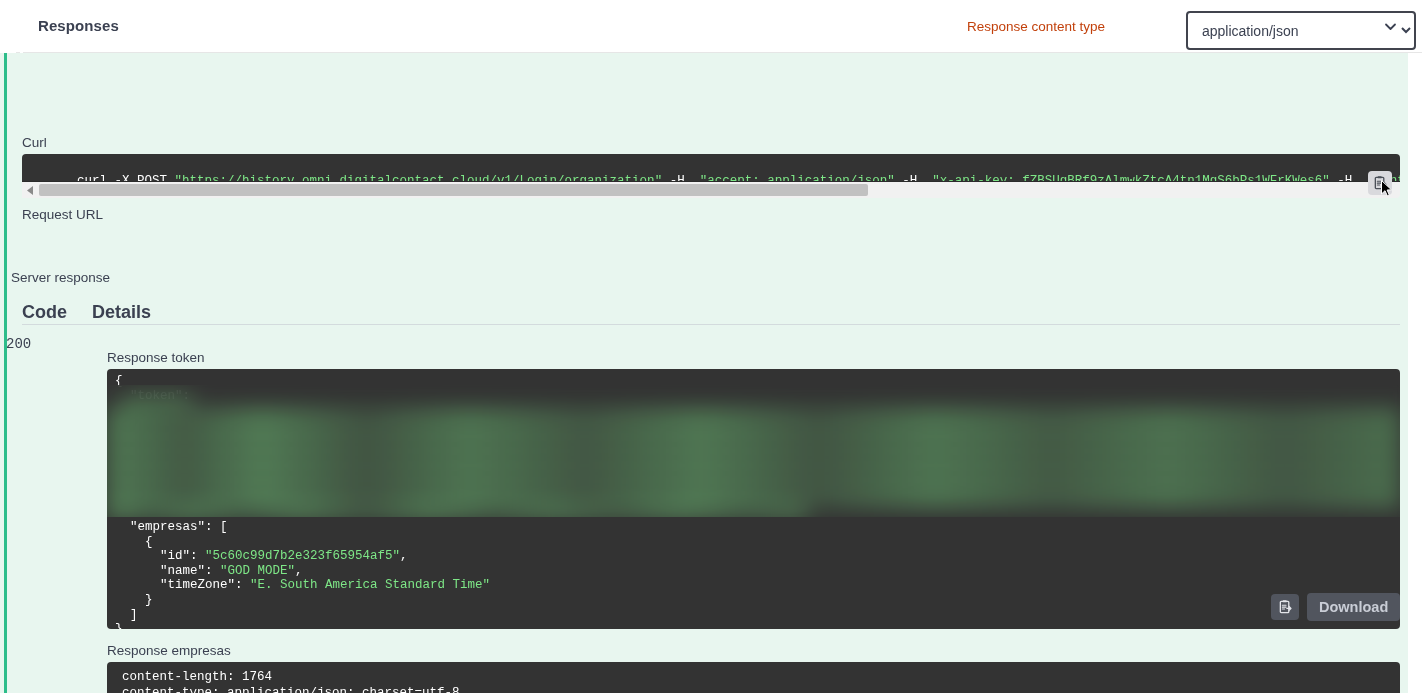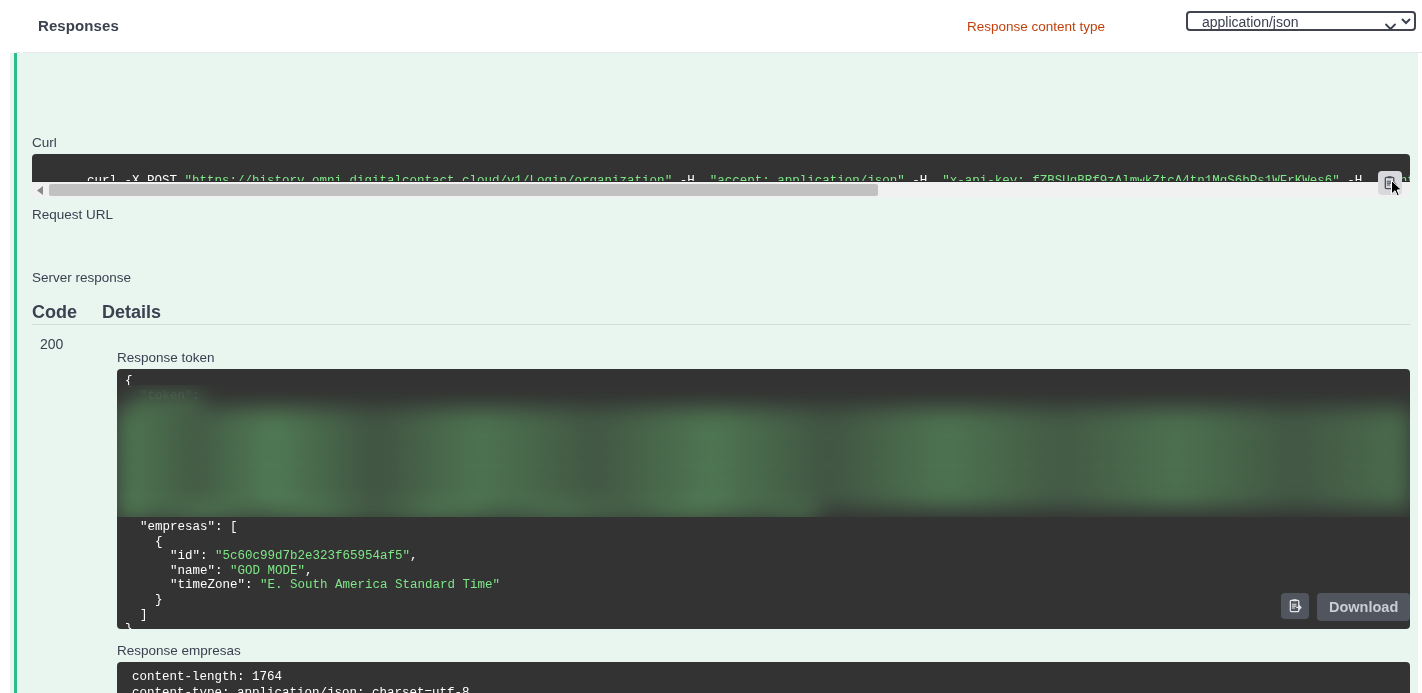--- a/index.html
+++ b/index.html
@@ -40,21 +40,21 @@
   .ct-label {
     position: absolute;
     right: 333px; top: 19px;
     font-size: 13.5px;
     color: #c2410c;
     white-space: nowrap;
   }
   .ct-select {
     position: absolute;
     left: 1170px; top: 11px;
-    width: 230px; height: 20px;
+    width: 230px; height: 39px;
     border: 2px solid #41444e;
     border-radius: 4px;
     background: #ffffff;
     color: #3b4151;
     font-family: "Liberation Sans", sans-serif;
     font-size: 14px;
     padding: 0 28px 0 10px;
     line-height: 28px;
     cursor: pointer;
   }
@@ -65,21 +65,20 @@
     pointer-events: none;
   }
   .ct-chevron svg { display:block; }
 
   
   .body-area {
     position: absolute;
     left: 0; top: 53px;
     width: 1408px; height: 640px;
     background: #e8f6ef;
-    margin-left: 10px;
   }
   .body-area .accent {
     position: absolute;
     left: 4px; top: 0;
     width: 3px; height: 640px;
     background: #2dbd8a;
   }
 
   .lbl {
     position: absolute;
@@ -163,23 +162,24 @@
   
   .divider {
     position: absolute;
     left: 22px; top: 271px;
     width: 1378px; height: 1px;
     background: #d3dbdd;
   }
 
   .code-200 {
     position: absolute;
-    left: 30px; top: 283px;
+    left: 6px; top: 283px;
     font-size: 14px;
     color: #3b4151;
+    font-family: Liberation Mono, monospace;
   }
 
   
   .rb-box {
     position: absolute;
     left: 107px; top: 316px;
     width: 1293px; height: 260px;
     background: #333333;
     border-radius: 4px;
     overflow: hidden;
@@ -225,21 +225,21 @@
       rgba(126,231,135,0.50) 28%, rgba(126,231,135,0.28) 37%,
       rgba(126,231,135,0.52) 46%, rgba(126,231,135,0.26) 55%,
       rgba(126,231,135,0.50) 64%, rgba(126,231,135,0.30) 73%,
       rgba(126,231,135,0.48) 82%, rgba(126,231,135,0.28) 91%,
       rgba(126,231,135,0.45) 100%);
   }
 
   .rb-actions {
     position: absolute;
     left: 1271px; top: 540px;
-    display: flex; gap: 8px;
+    display: flex; align-items: center; gap: 8px;
     z-index: 3;
   }
   .icon-btn {
     width: 28px; height: 26px;
     background: #51555e;
     border-radius: 4px;
     display:flex; align-items:center; justify-content:center;
     cursor: pointer;
   }
   .dl-btn {
@@ -316,21 +316,21 @@
       </svg>
     </div>
     <span class="cursor-arrow">
       <svg width="12" height="18" viewBox="0 0 12 18">
           <path d="M0.5 0.5 L0.5 14 L4 10.7 L6.3 15.8 L8.3 14.9 L6.1 10 L10.5 9.8 Z" fill="#000" stroke="#fff" stroke-width="1"></path>
         </svg>
     </span>
 
     <div class="lbl" style="left:22px; top:154px;">Request URL</div>
 
-    <div class="lbl" style="left:22px; top:217px;">Server response</div>
+    <div class="lbl" style="left:11px; top:217px;">Server response</div>
     <div class="lbl bold" style="left:22px; top:249px;">Code</div>
     <div class="lbl bold" style="left:92px; top:249px;">Details</div>
     <div class="divider"></div>
     <div class="code-200">200</div>
 
     <div class="lbl" style="left:107px; top:297px;">Response token</div>
 
     <div class="rb-box">
       <div class="rb-code" id="rb-code"><span class="w">{
 </span><span class="w">  "token": </span><span class="w">

